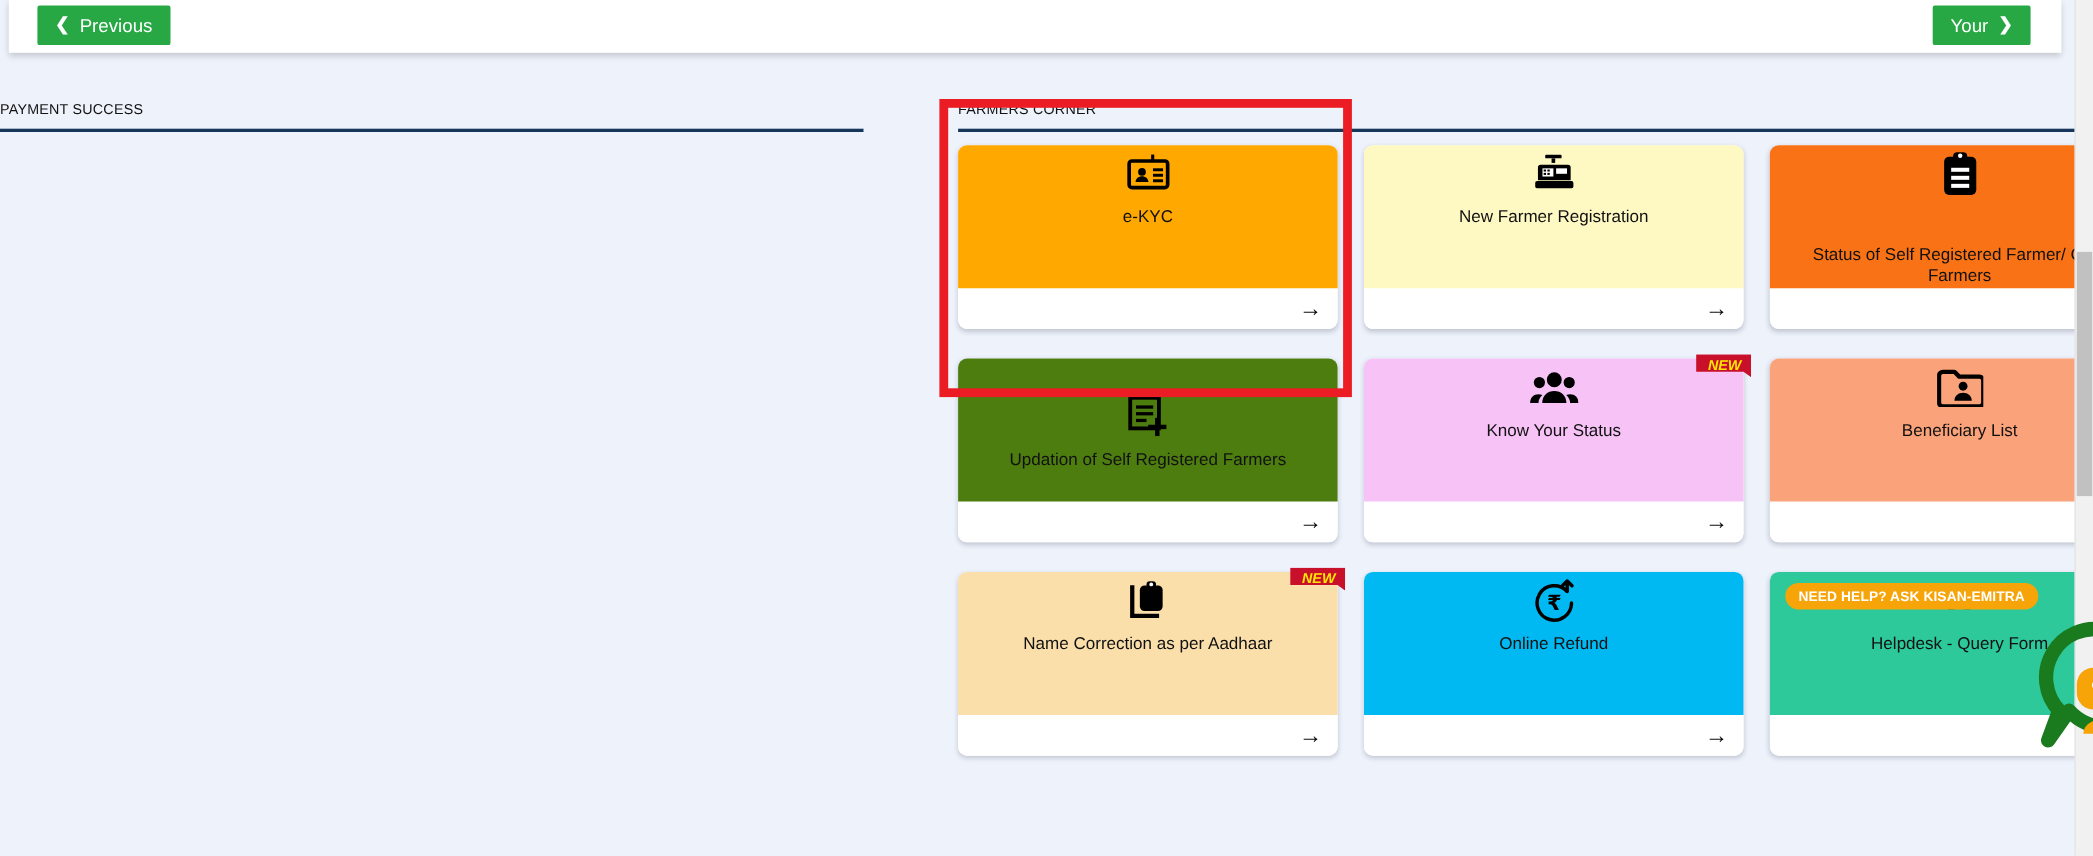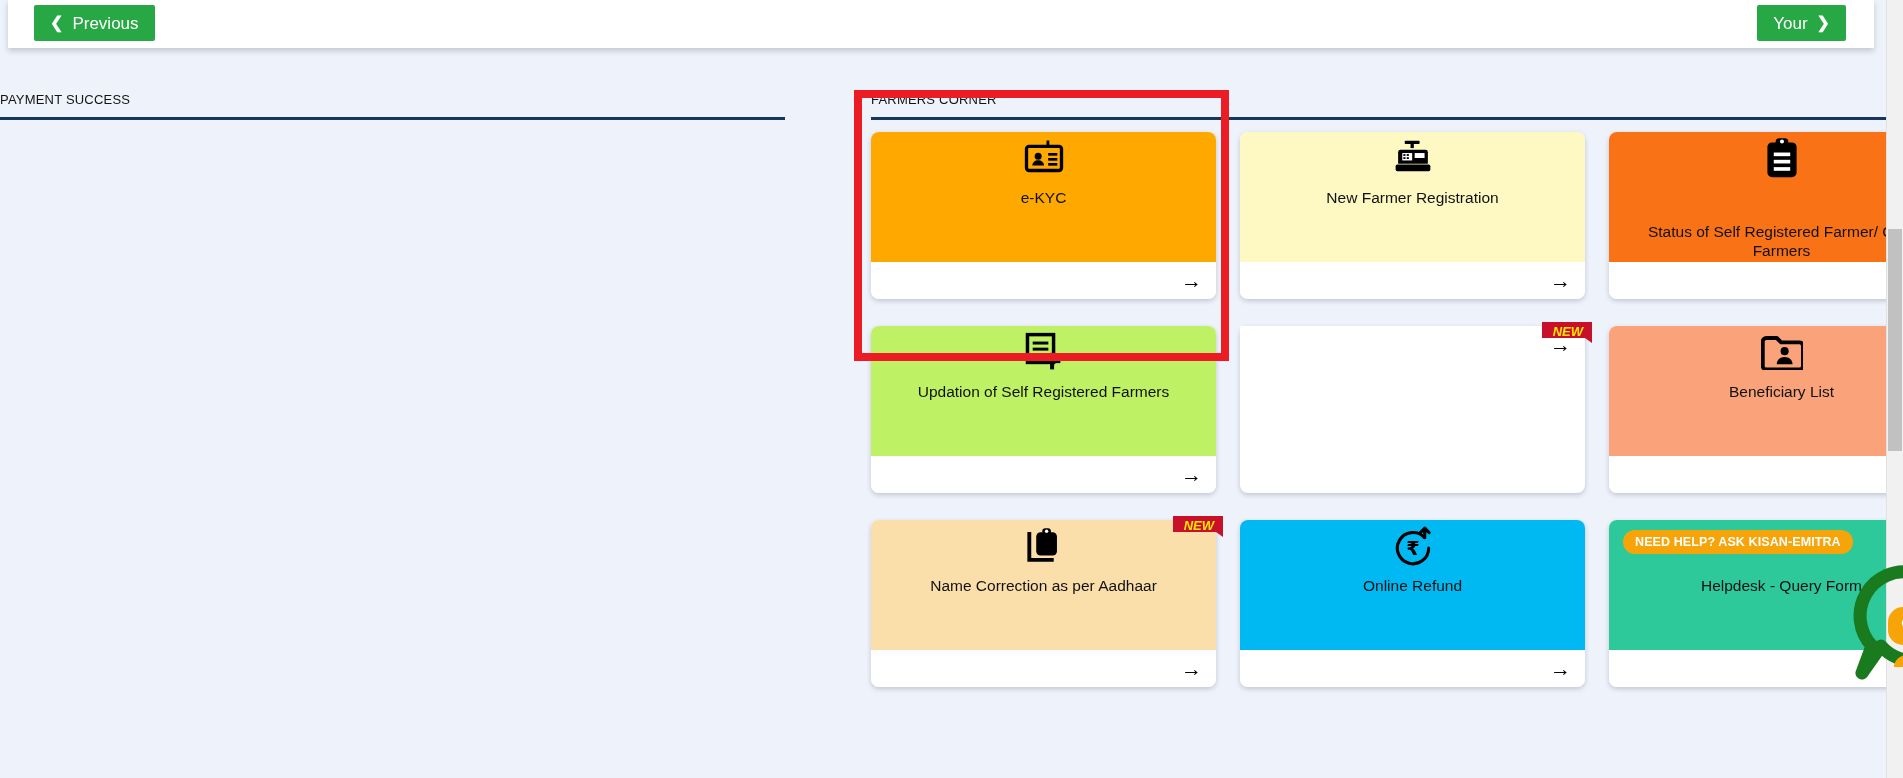--- a/index.html
+++ b/index.html
@@ -202,38 +202,51 @@
                   <rect x="10" y="33" width="18" height="4" fill="#fff"></rect>
                 </svg>
               </div>
               <div class="tile-label">Status of Self Registered Farmer/ CSC Farmers</div>
             </div>
             <div class="tile-foot">
               <span class="arrow-ico">→</span>
             </div>
           </div>
           <div class="tile">
-            <div class="tile-top" style="background: #bef264;">
+            <div class="tile-top" style="background: #4d7c0f; justify-content: center;">
               <div class="tile-icon">
                 <svg width="40" height="40" viewBox="0 0 46 46" fill="none">
                   <rect x="4" y="3" width="30" height="32" stroke="#000" stroke-width="4"></rect>
                   <rect x="10" y="11" width="18" height="3.4" fill="#000"></rect>
                   <rect x="10" y="18" width="18" height="3.4" fill="#000"></rect>
                   <rect x="10" y="25" width="11" height="3.4" fill="#000"></rect>
                   <rect x="30" y="24" width="4.6" height="19" fill="#000"></rect>
                   <rect x="22.8" y="31.2" width="19" height="4.6" fill="#000"></rect>
                 </svg>
               </div>
               <div class="tile-label">Updation of Self Registered Farmers</div>
             </div>
             <div class="tile-foot">
               <span class="arrow-ico">→</span>
             </div>
           </div>
           <div class="tile">
+            <div class="tile-top" style="background: rgb(247, 195, 247);">
+              <div class="tile-icon">
+                <svg width="44" height="34" viewBox="0 0 52 38" fill="none">
+                  <circle cx="26" cy="11" r="8" fill="#000"></circle>
+                  <circle cx="10" cy="14" r="6" fill="#000"></circle>
+                  <circle cx="42" cy="14" r="6" fill="#000"></circle>
+                  <path d="M13 36c0-8 5.8-13 13-13s13 5 13 13z" fill="#000"></path>
+                  <path d="M0 36c0-6 4-9.5 9-9.5 1.6 0 3 .3 4.2.9C10.6 29.8 9 32.6 9 36z" fill="#000"></path>
+                  <path d="M52 36c0-6-4-9.5-9-9.5-1.6 0-3 .3-4.2.9 2.6 2.4 4.2 5.2 4.2 8.6z" fill="#000"></path>
+                </svg>
+              </div>
+              <div class="tile-label">Know Your Status</div>
+            </div>
             <div class="tile-foot">
               <span class="arrow-ico">→</span>
             </div>
             <div class="new-badge">NEW</div>
           </div>
           <div class="tile">
             <div class="tile-top" style="background: rgb(250, 162, 121);">
               <div class="tile-icon">
                 <svg width="42" height="36" viewBox="0 0 48 40" fill="none">
                   <path d="M2 8a4 4 0 014-4h12l5 5h21a4 4 0 014 4v23a4 4 0 01-4 4H6a4 4 0 01-4-4z" stroke="#000" stroke-width="4.5" stroke-linejoin="round"></path>

